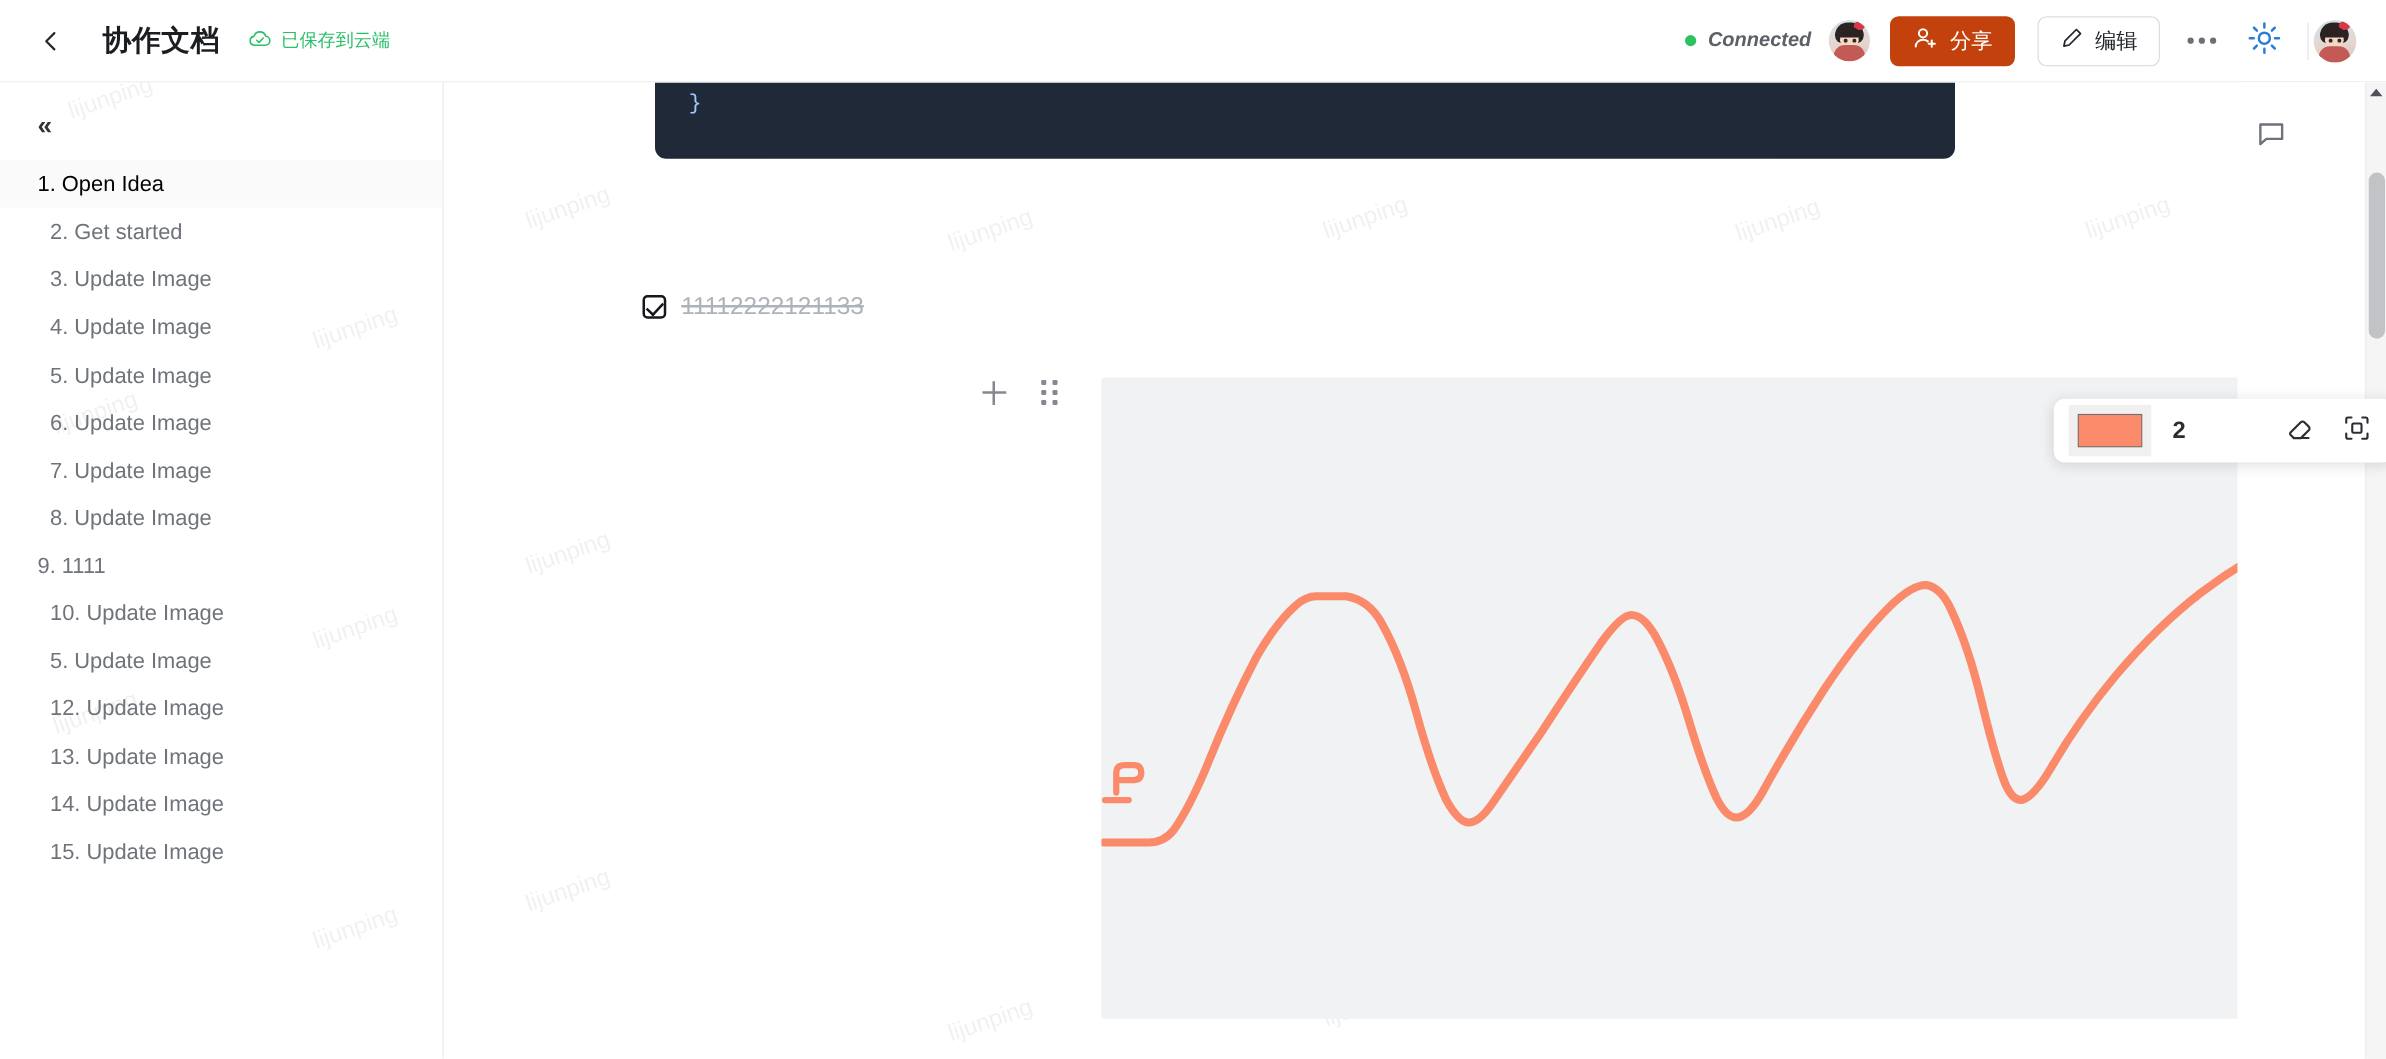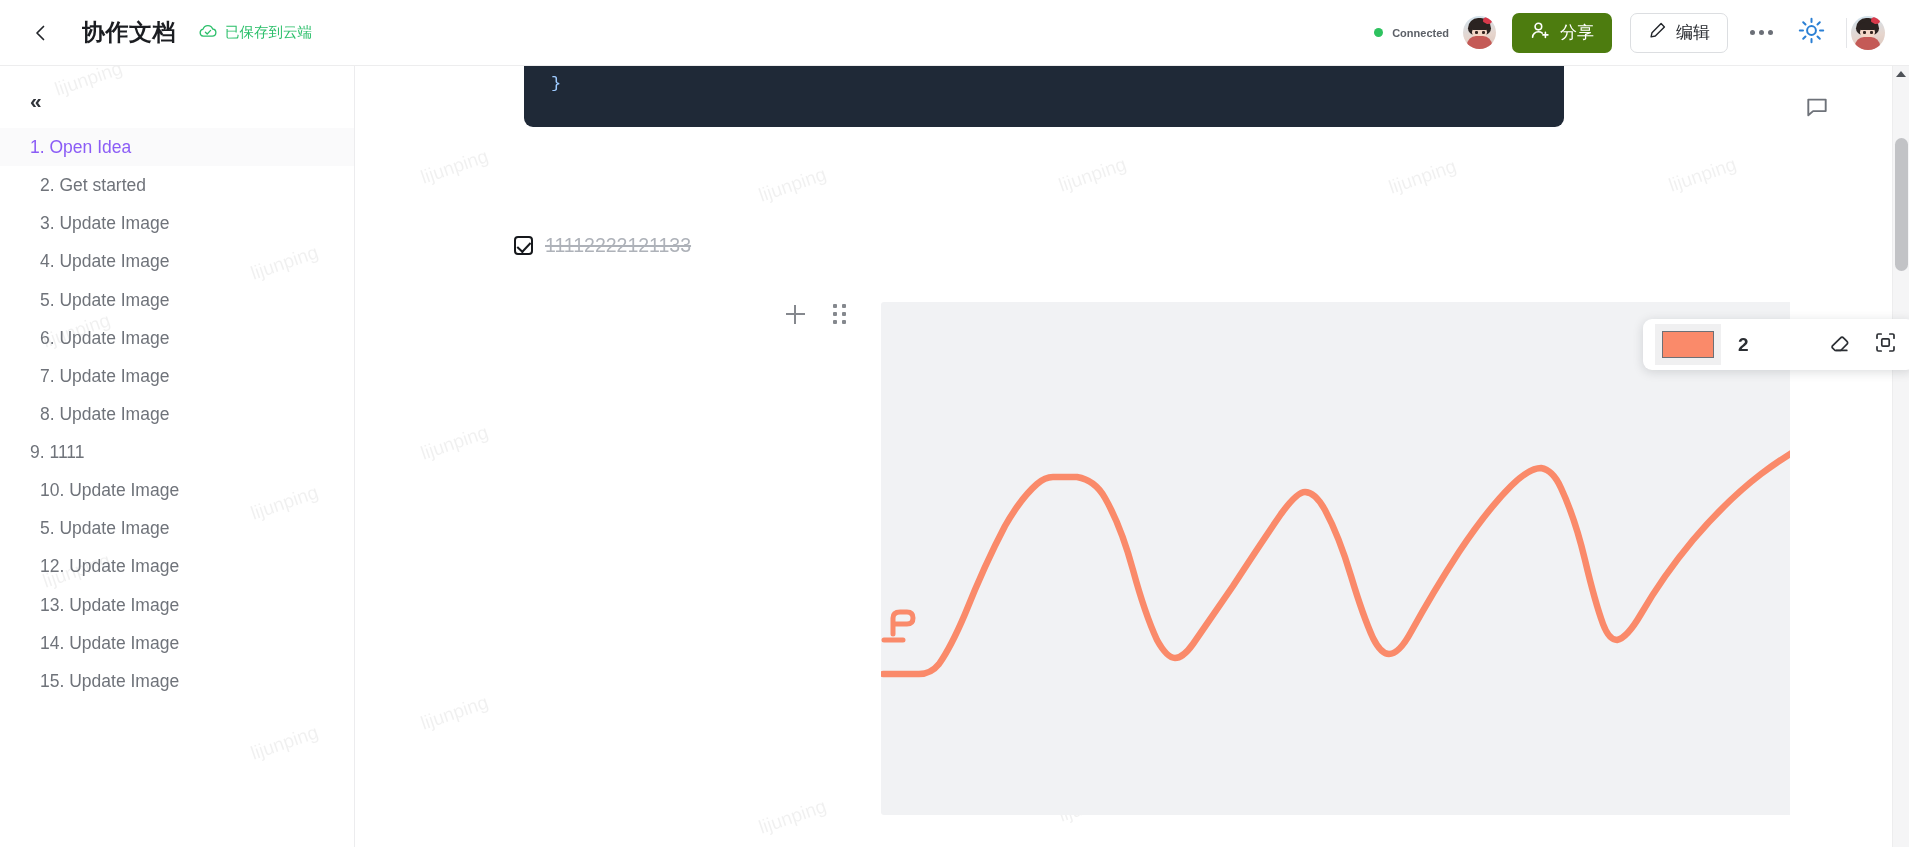--- a/index.html
+++ b/index.html
@@ -34,22 +34,23 @@
     margin-left: 22px;
     display: flex; align-items: center; gap: 7px;
     color: #2bbf6a; font-size: 14.5px;
   }
   .header-right {
     margin-left: auto; display: flex; align-items: center;
     padding-right: 24px; gap: 0;
   }
   .conn {
     display: flex; align-items: center; gap: 9px;
-    font-size: 11px; color: #5c6067; font-weight: 600;
+    font-size: 16px; color: #5c6067; font-weight: 600;
     margin-right: 14px;
+    font-style: italic;
   }
   .conn-dot { width: 9px; height: 9px; border-radius: 50%; background: #2ec25f; }
   .avatar {
     width: 34px; height: 34px; border-radius: 50%;
     overflow: hidden; flex: none;
     background: linear-gradient(170deg,#cfe3ef 0%,#e6d5cd 60%,#d9c4bb 100%);
     position: relative;
   }
   .avatar.small { width: 33px; height: 33px; }
   
@@ -108,21 +109,21 @@
   }
   .outline { margin-top: 14px; position: relative; z-index: 2; }
   .outline-item {
     font-size: 17.5px; color: #6f737a;
     padding: 9px 10px 9px 30px;
     cursor: pointer; white-space: nowrap;
     line-height: 1.15;
   }
   .outline-item.lvl2 { padding-left: 40px; }
   .outline-item.active {
-    color: #8b5cf6; background: #fafafb;
+    color: #000000; background: #fafafb;
   }
 
   
   .wm {
     position: absolute; pointer-events: none;
     color: #000; opacity: .055;
     font-size: 19px; white-space: nowrap;
     transform: rotate(-19deg); transform-origin: left top;
     font-family: "Liberation Sans", sans-serif;
   }
@@ -255,21 +256,21 @@
     <div class="avatar small">
       <span class="av-hair"></span>
         <span class="av-bow"></span>
       <span class="av-face"></span>
         <span class="av-bang"></span>
       <span class="av-eyeL"></span>
         <span class="av-eyeR"></span>
       <span class="av-body"></span>
     </div>
 
-    <button class="share-btn" style="background: #4d7c0f;">
+    <button class="share-btn" style="background: #c2410c;">
       <span>
         <svg width="21" height="21" viewBox="0 0 21 21" fill="none">
           <circle cx="8.4" cy="6.6" r="3.3" stroke="#fff" stroke-width="1.6"></circle>
           <path d="M2.6 17.2c0-3.2 2.6-5.4 5.8-5.4 1.5 0 2.9.5 3.9 1.3" stroke="#fff" stroke-width="1.6" stroke-linecap="round"></path>
           <path d="M15.4 12.4v5M12.9 14.9h5" stroke="#fff" stroke-width="1.6" stroke-linecap="round"></path>
         </svg>
       </span>
       <span>分享</span>
     </button>
 

